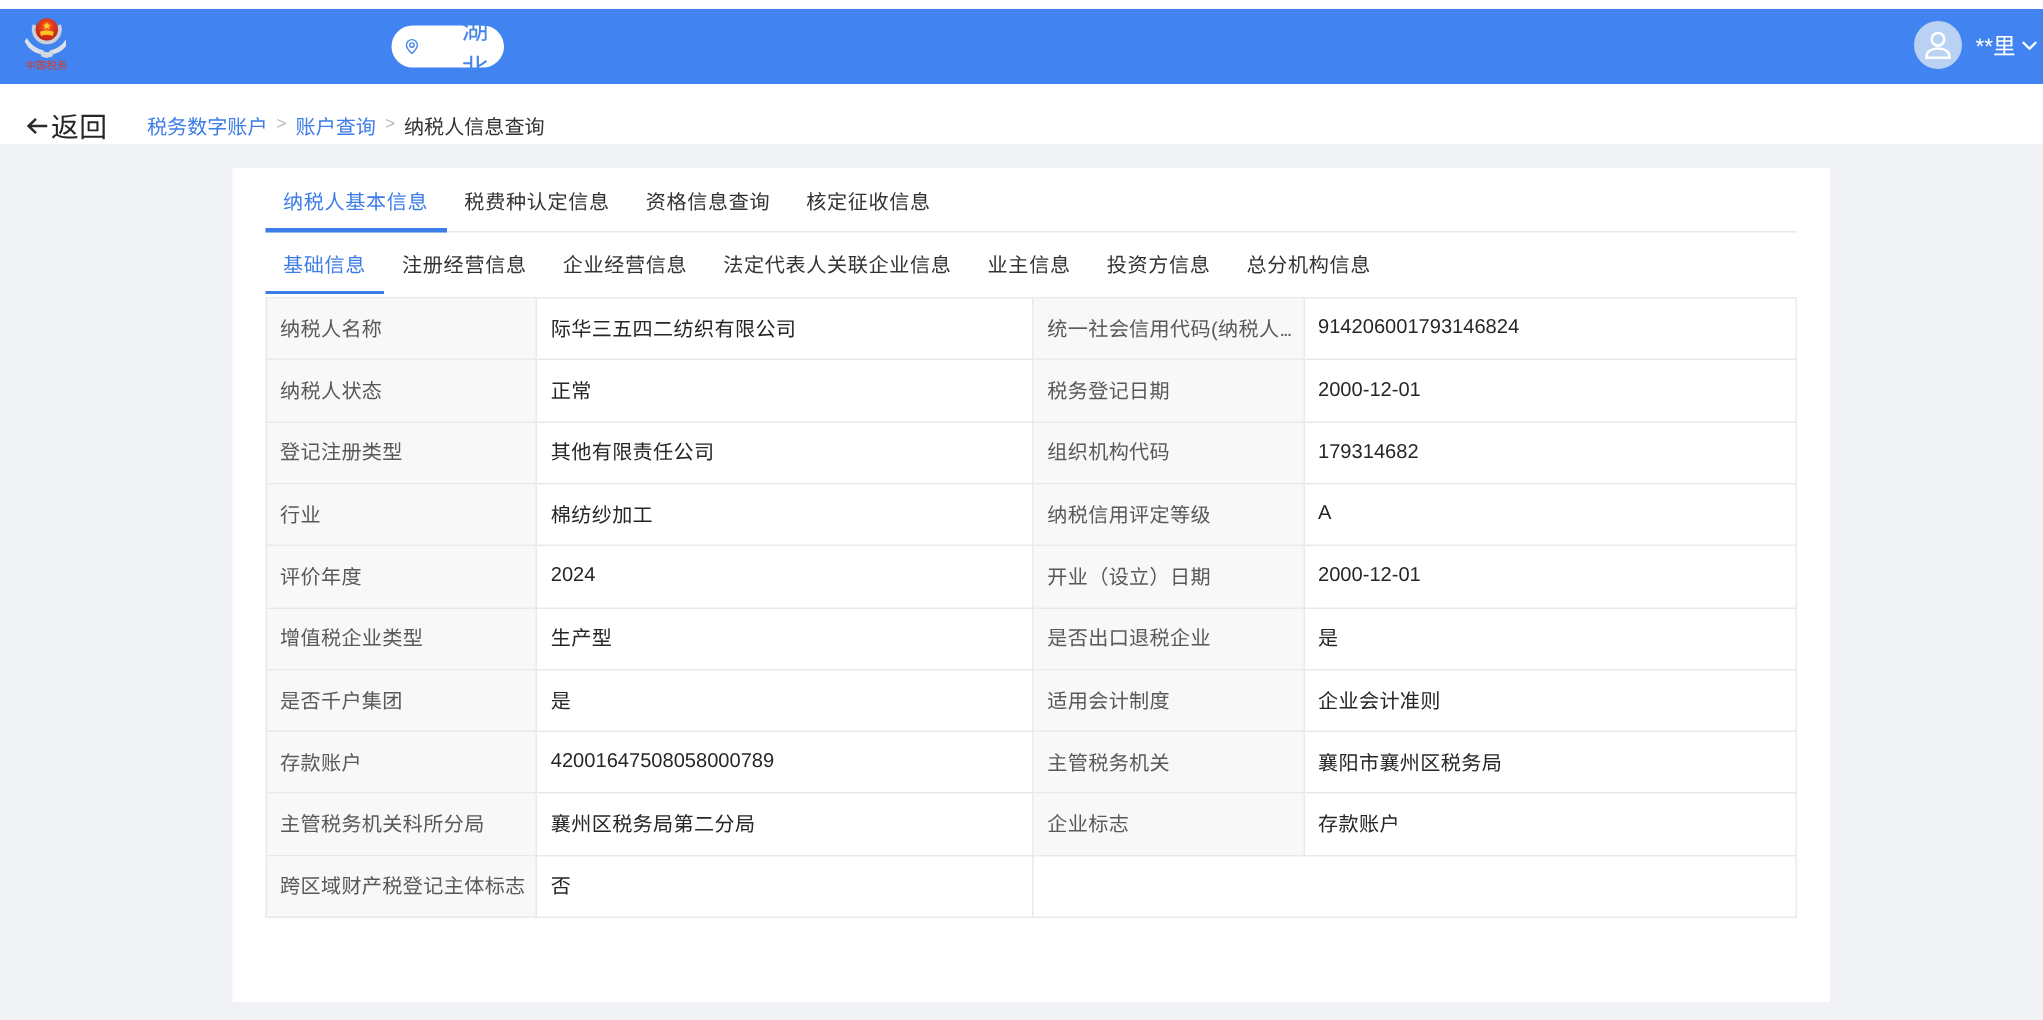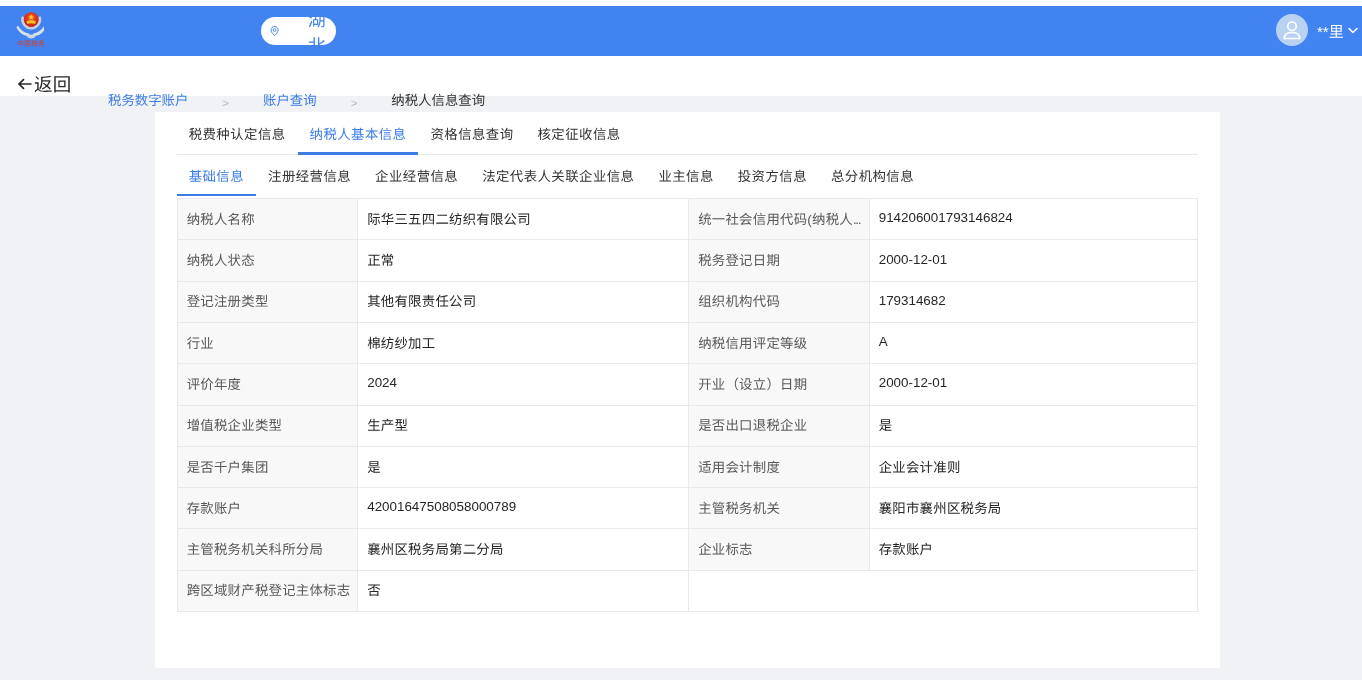--- a/index.html
+++ b/index.html
@@ -11,21 +11,21 @@
   .brand { position:absolute; left:51.8px; top:0; height:50.4px; line-height:52px; color:#fff; font-size:18px; font-weight:bold; letter-spacing:0.3px;margin-top:42px; }
   .pill { position:absolute; left:261px; top:11px; width:75px; height:28px; background:#fff; border-radius:14px; display:flex; align-items:center;gap:24px; }
   .pill svg { margin-left:9px; margin-top:1.5px; }
   .pill .city { font-size:18px; color:#4285eb; margin-left:4.5px; letter-spacing:0.5px; padding-top:1px; }
   .avatar { position:absolute; left:1276px; top:8px; width:32px; height:32px; border-radius:50%; background:#b9d2f4; display:flex; align-items:center; justify-content:center; }
   .uname { position:absolute; left:1317px; top:0; height:50.4px; line-height:51px; color:#fff; font-size:15px; }
   .chev { position:absolute; left:1347px; top:20px; }
   .crumbrow { height:40px; background:#fff; position:relative; }
   .back { position:absolute; left:18px; top:1px; height:52px; display:flex; align-items:center; font-size:18.5px; color:#262626; letter-spacing:0.3px; }
   .back svg { margin-top:1px; }
-  .crumbs { position:absolute; left:108px; top:1px; height:52px; display:flex; align-items:flex-end; font-size:13.4px;gap:28px; }
+  .crumbs { position:absolute; left:98px; top:1px; height:52px; display:flex; align-items:center; font-size:13.4px; }
   .crumbs .lk { color:#3d7de8; }
   .crumbs .sep { color:#b8b8b8; margin:0 6px; font-size:11.5px; font-family:"Liberation Sans",sans-serif; }
   .crumbs .cur { color:#333; }
   .main { padding-top:16px; }
   .card { margin-left:155px; width:1065px; min-height:556px; background:#fff; padding:0 21.7px; }
   .tabs1 { height:42.5px; border-bottom:1px solid #e9e9e9; display:flex; }
   .tabs1 .tab { padding:0 12px; line-height:45px; font-size:13.4px; letter-spacing:0.45px; color:#333; position:relative; }
   .tabs1 .tab.active { color:#3d7de8; }
   .tabs1 .tab.active::after { content:''; position:absolute; left:0; right:0; bottom:-1px; height:2.5px; background:#3d7de8; }
   .tabs2 { height:41.5px; display:flex; }
@@ -95,22 +95,22 @@
     <span class="lk">税务数字账户</span>
     <span class="sep">&gt;</span>
     <span class="lk">账户查询</span>
     <span class="sep">&gt;</span>
     <span class="cur">纳税人信息查询</span>
   </div>
 </div>
 <div class="main">
   <div class="card">
     <div class="tabs1">
+      <div class="tab active">纳税人基本信息</div>
       <div class="tab">税费种认定信息</div>
-      <div class="tab active">纳税人基本信息</div>
       <div class="tab">资格信息查询</div>
       <div class="tab">核定征收信息</div>
     </div>
     <div class="tabs2">
       <div class="tab active">基础信息</div>
       <div class="tab">注册经营信息</div>
       <div class="tab">企业经营信息</div>
       <div class="tab">法定代表人关联企业信息</div>
       <div class="tab">业主信息</div>
       <div class="tab">投资方信息</div>

